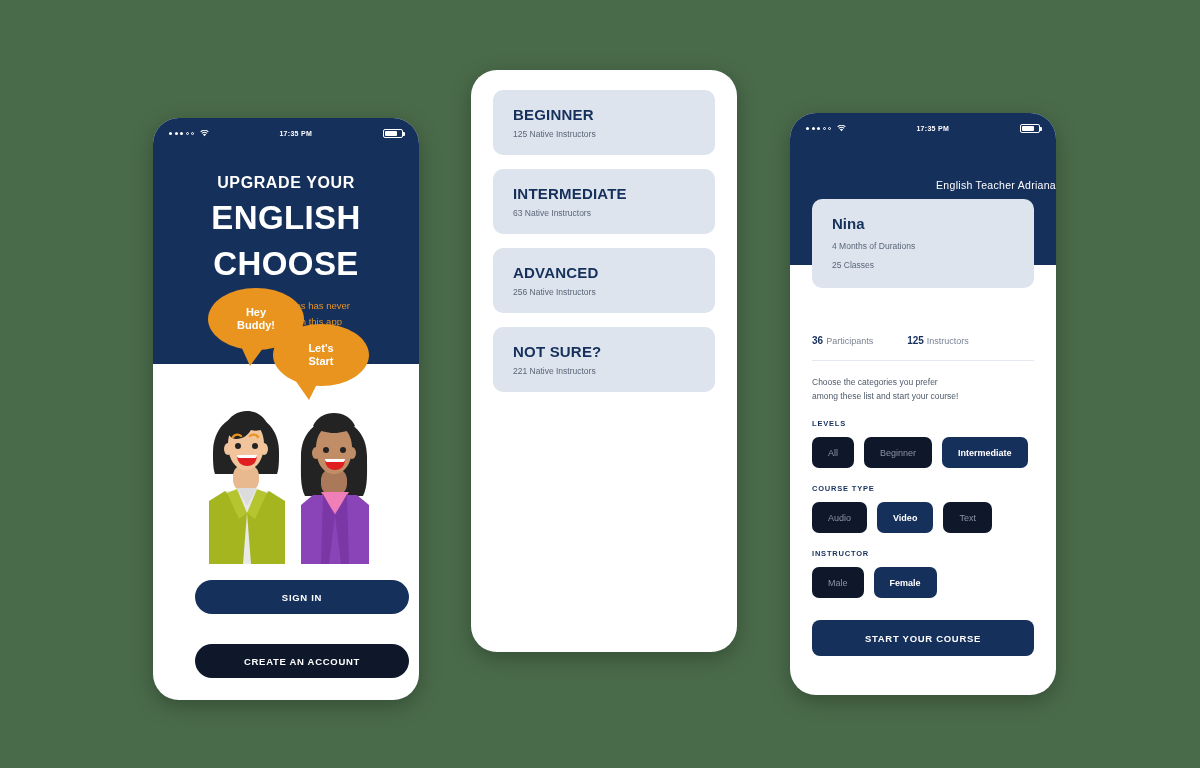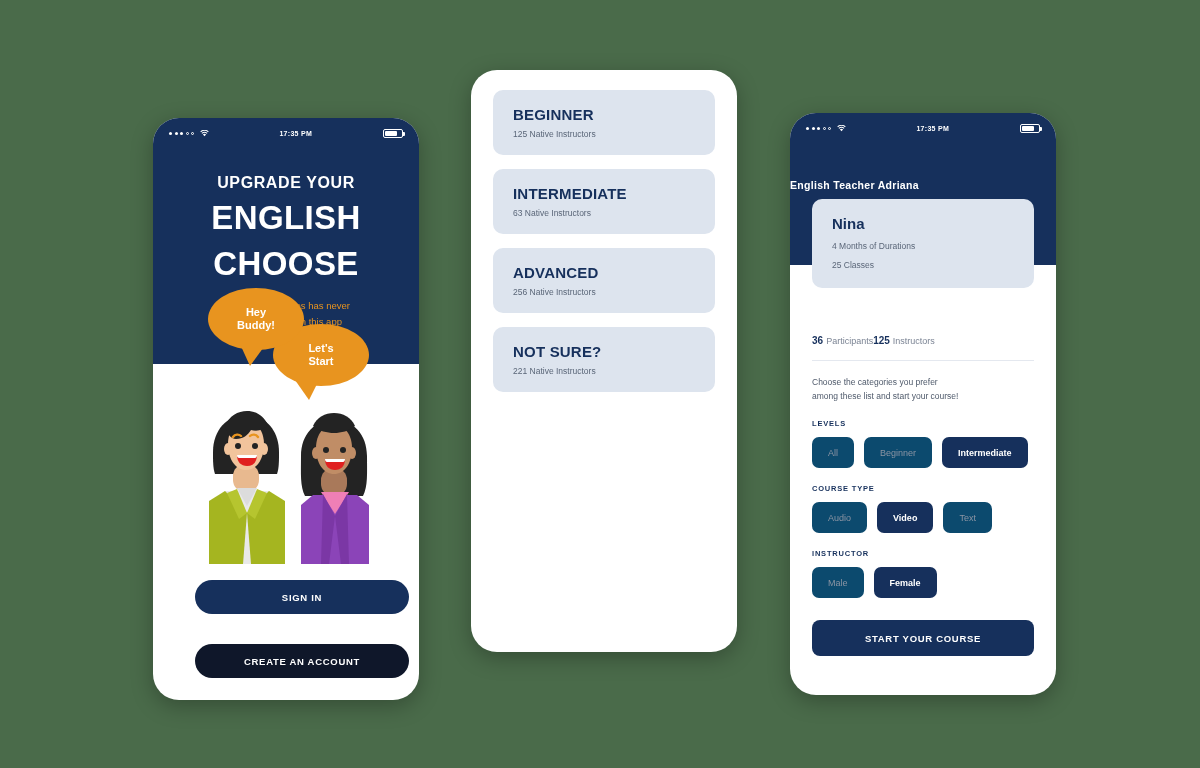--- a/index.html
+++ b/index.html
@@ -97,43 +97,43 @@
   .card {
     background:#dde4ee; border-radius:10px; padding:16px 20px;
     margin-bottom:14px;
   }
   .card h3 { color:#16305c; font-size:15px; font-weight:bold; letter-spacing:.2px; }
   .card p { color:#5a6678; font-size:8.5px; margin-top:6px; }
 
   
   #phone3 .top3 { background:#16305c; height:152px; position:relative; }
   .p3-head {
-    text-align:left; color:#fff; font-weight:bold;
+    text-align:right; color:#fff; font-weight:normal;
     font-size:10.5px; letter-spacing:.3px; padding-top:36px;
   }
   .teacher-card {
     position:absolute; left:22px; top:86px; width:222px;
     background:#dde4ee; border-radius:10px; padding:16px 20px 18px;
   }
   .teacher-card h3 { color:#16305c; font-size:15px; font-weight:bold; }
   .teacher-card p { color:#5a6678; font-size:8.5px; margin-top:9px; }
   .stats {
-    margin: 70px 22px 0; display:flex; 
+    margin: 70px 22px 0; display:flex; gap:34px;
     padding-bottom:14px; border-bottom:1px solid #e4e8ef;
   }
   .stats .st { font-size:9px; color:#7b8494; }
   .stats .st b { color:#16305c; font-size:10px; font-weight:bold; margin-right:3px; }
   .desc { margin:14px 22px 0; color:#4f5a6b; font-size:8.5px; line-height:14px; }
   .sec-label {
     margin:16px 22px 0; color:#16305c; font-size:7.5px;
     font-weight:bold; letter-spacing:.8px;
   }
   .pills { margin:9px 22px 0; display:flex; gap:10px; }
   .pill {
-    height:31px; padding:0 16px; border-radius:7px; background:#0c4a6e;
+    height:31px; padding:0 16px; border-radius:7px; background:#0f172a;
     color:#8b94a3; font-size:9px; display:flex; align-items:center;
     justify-content:center; white-space:nowrap;
   }
   .pill.active { background:#16305c; color:#fff; font-weight:bold; }
   .pills.overflow { overflow:visible; }
   .start-btn {
     margin:22px 22px 0; height:36px; border-radius:8px; background:#16305c;
     color:#fff; font-size:9.5px; font-weight:bold; letter-spacing:.7px;
     display:flex; align-items:center; justify-content:center;
   }

